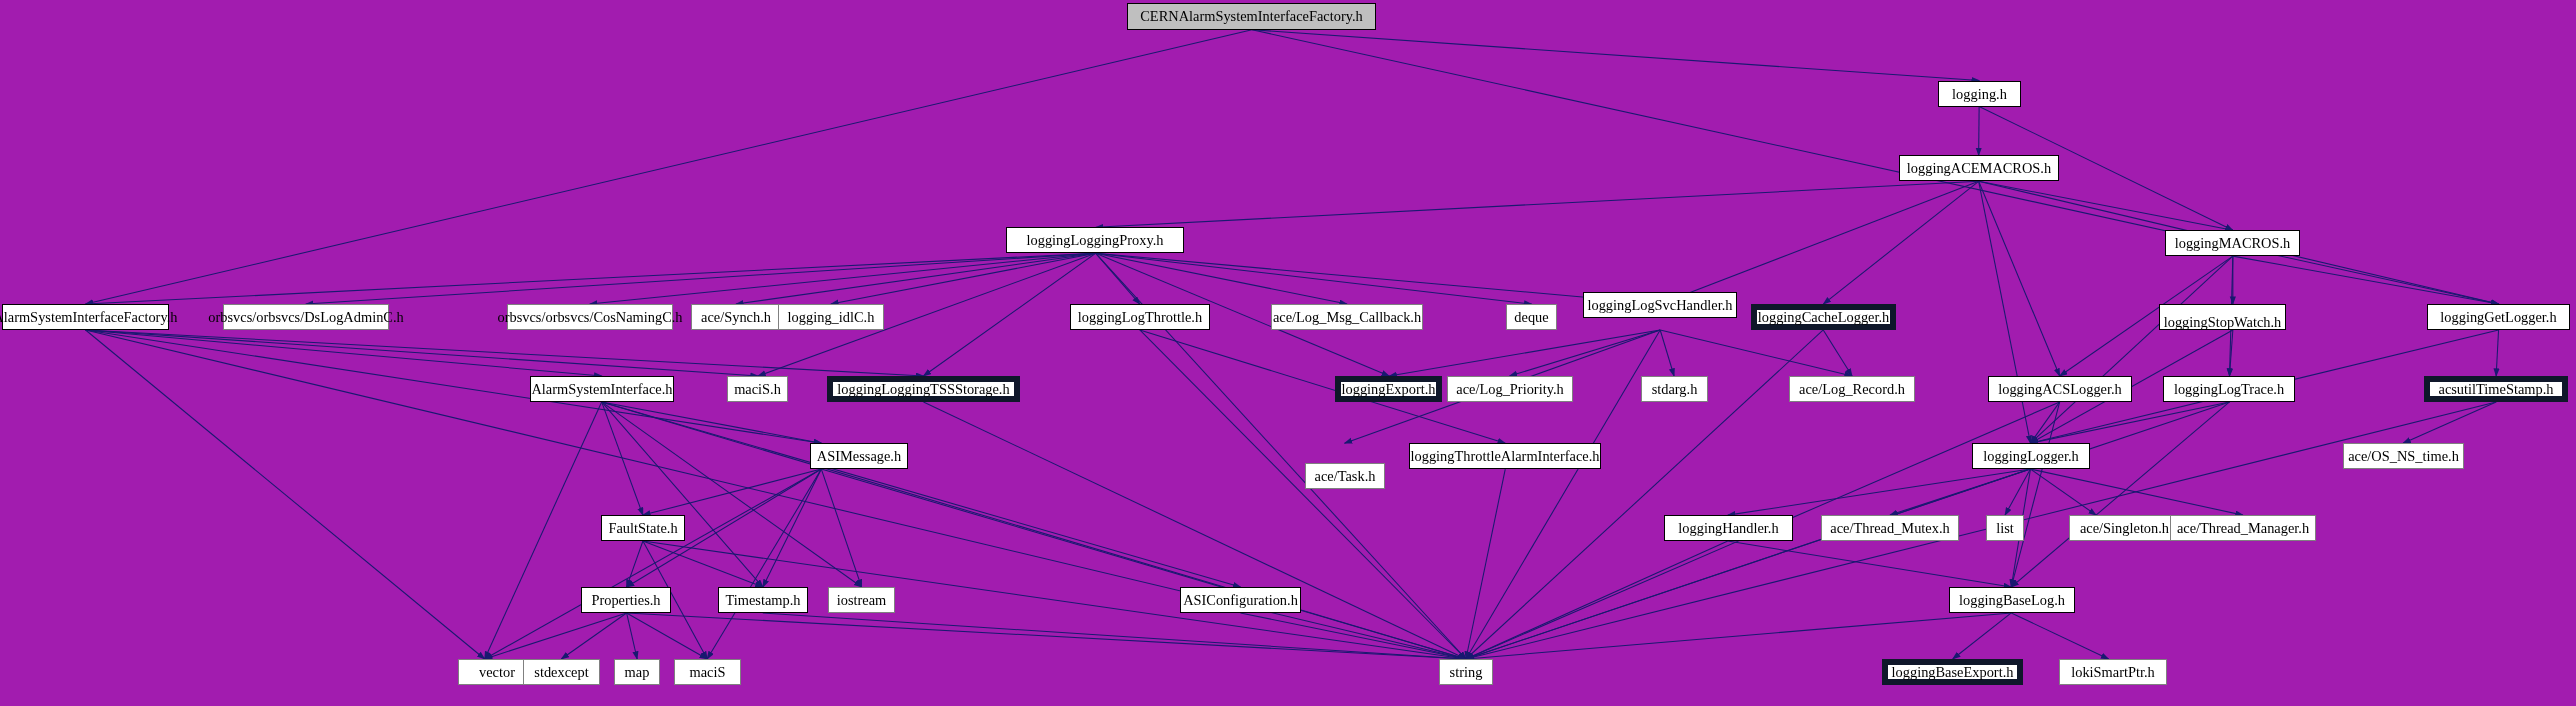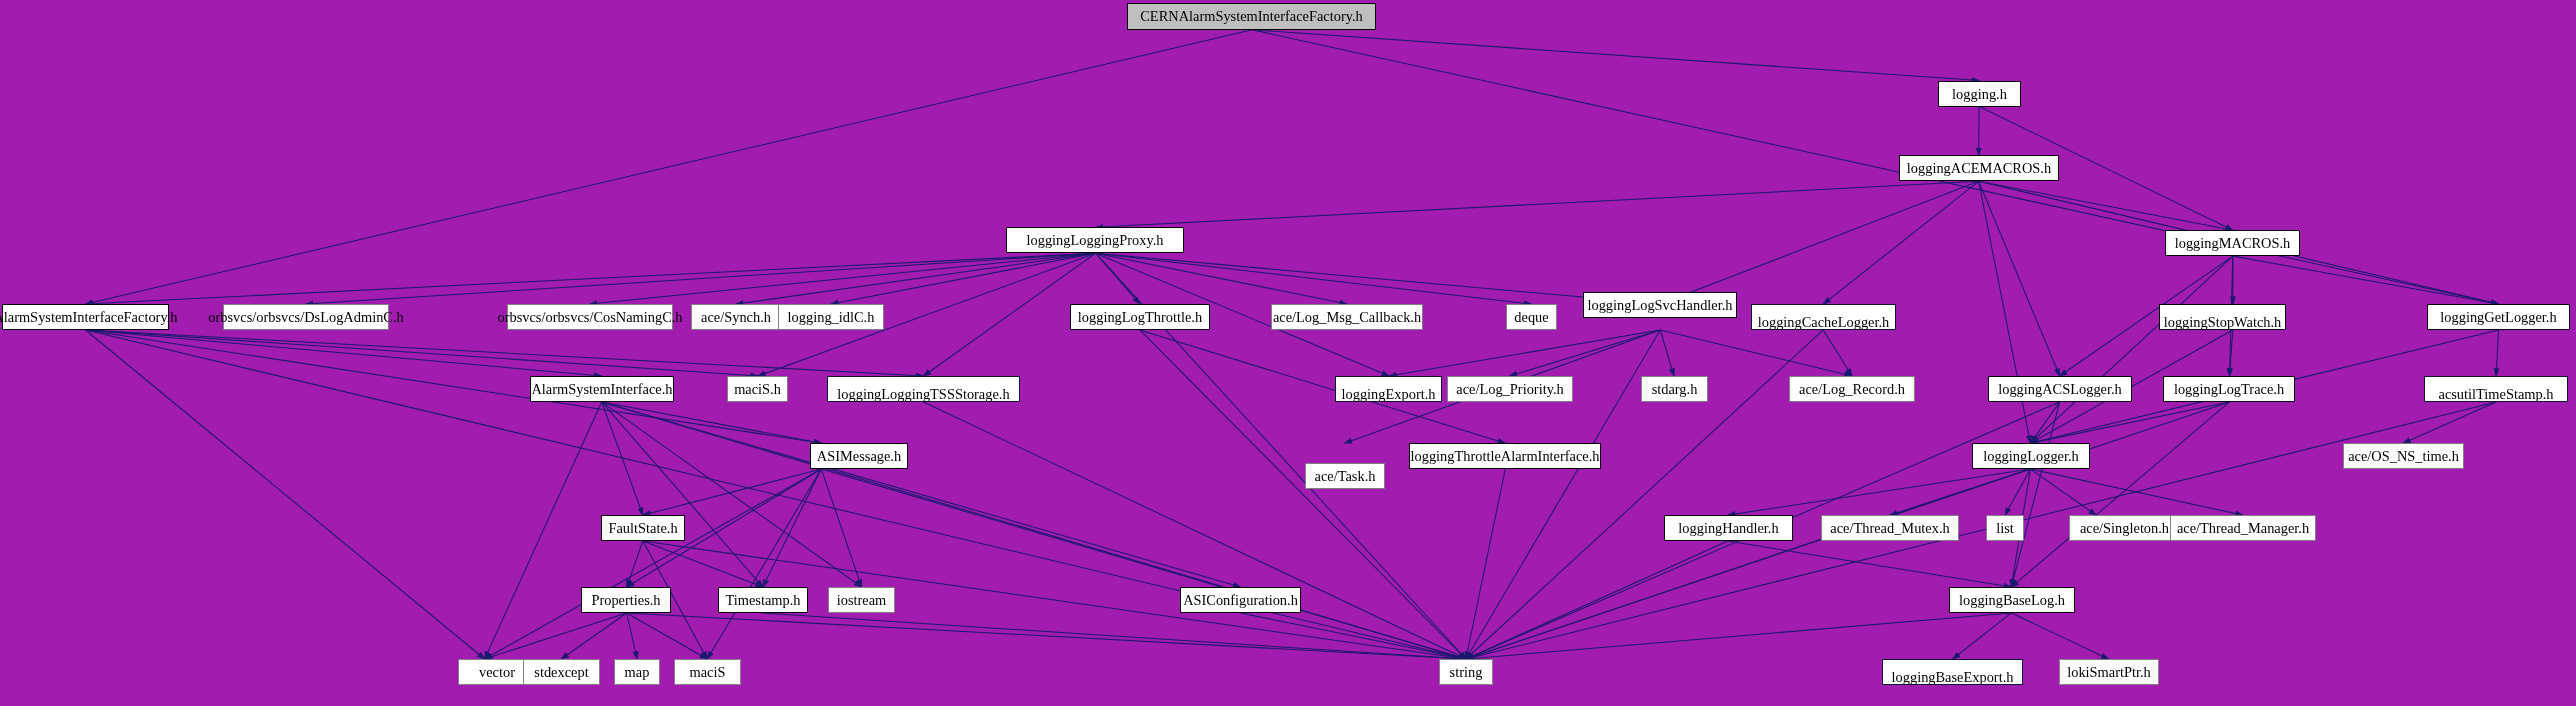--- a/index.html
+++ b/index.html
@@ -4,21 +4,21 @@
 <style>
   html,body{margin:0;padding:0;background:#ffffff;}
   #canvas{position:relative;width:2576px;height:706px;background:#a21caf;
           font-family:Liberation Serif, serif;overflow:hidden;}
   #edges{position:absolute;left:0;top:0;width:2576px;height:706px;}
   .node{position:absolute;display:flex;align-items:center;justify-content:center;
         box-sizing:border-box;height:26px;font-size:14.4px;line-height:1;
         color:#000000;white-space:nowrap;background:#ffffff;
         border:1px solid #808080;padding:0 6.7px;}
   .node.solid{border:1px solid #000000;}
-  .node.red{border:1px solid #0f172a;align-items:flex-end;}
+  .node.red{border:6px solid #0f172a;}
   .node.root{background:#bfbfbf;border:1.9px solid #000000;}
 </style>
 </head>
 <body>
 
 <div id="canvas">
   <svg id="edges" width="2576" height="706" viewBox="0 0 2685 736" xmlns="http://www.w3.org/2000/svg">
     <defs>
       <marker id="ah" markerWidth="9" markerHeight="9" refX="8" refY="3.2" orient="auto" markerUnits="userSpaceOnUse">
         <path d="M0,0 L9,3.2 L0,6.4 z" fill="#191970"></path>
@@ -265,18 +265,18 @@
       </div>
       <div class="node " style="left: 674px; top: 659px; width: 67px;">
         <span>maciS</span>
       </div>
       <div class="node " style="left: 1439px; top: 659px; width: 54px;">
         <span>string</span>
       </div>
       <div class="node red" style="left: 1882px; top: 659px; width: 141px;">
         <span>loggingBaseExport.h</span>
       </div>
-      <div class="node " style="left: 2059px; top: 659px; width: 100px;">
+      <div class="node " style="left: 2059px; top: 659px; width: 108px;">
         <span>lokiSmartPtr.h</span>
       </div>
     </div>
 </div>
 
 
 </body></html>

